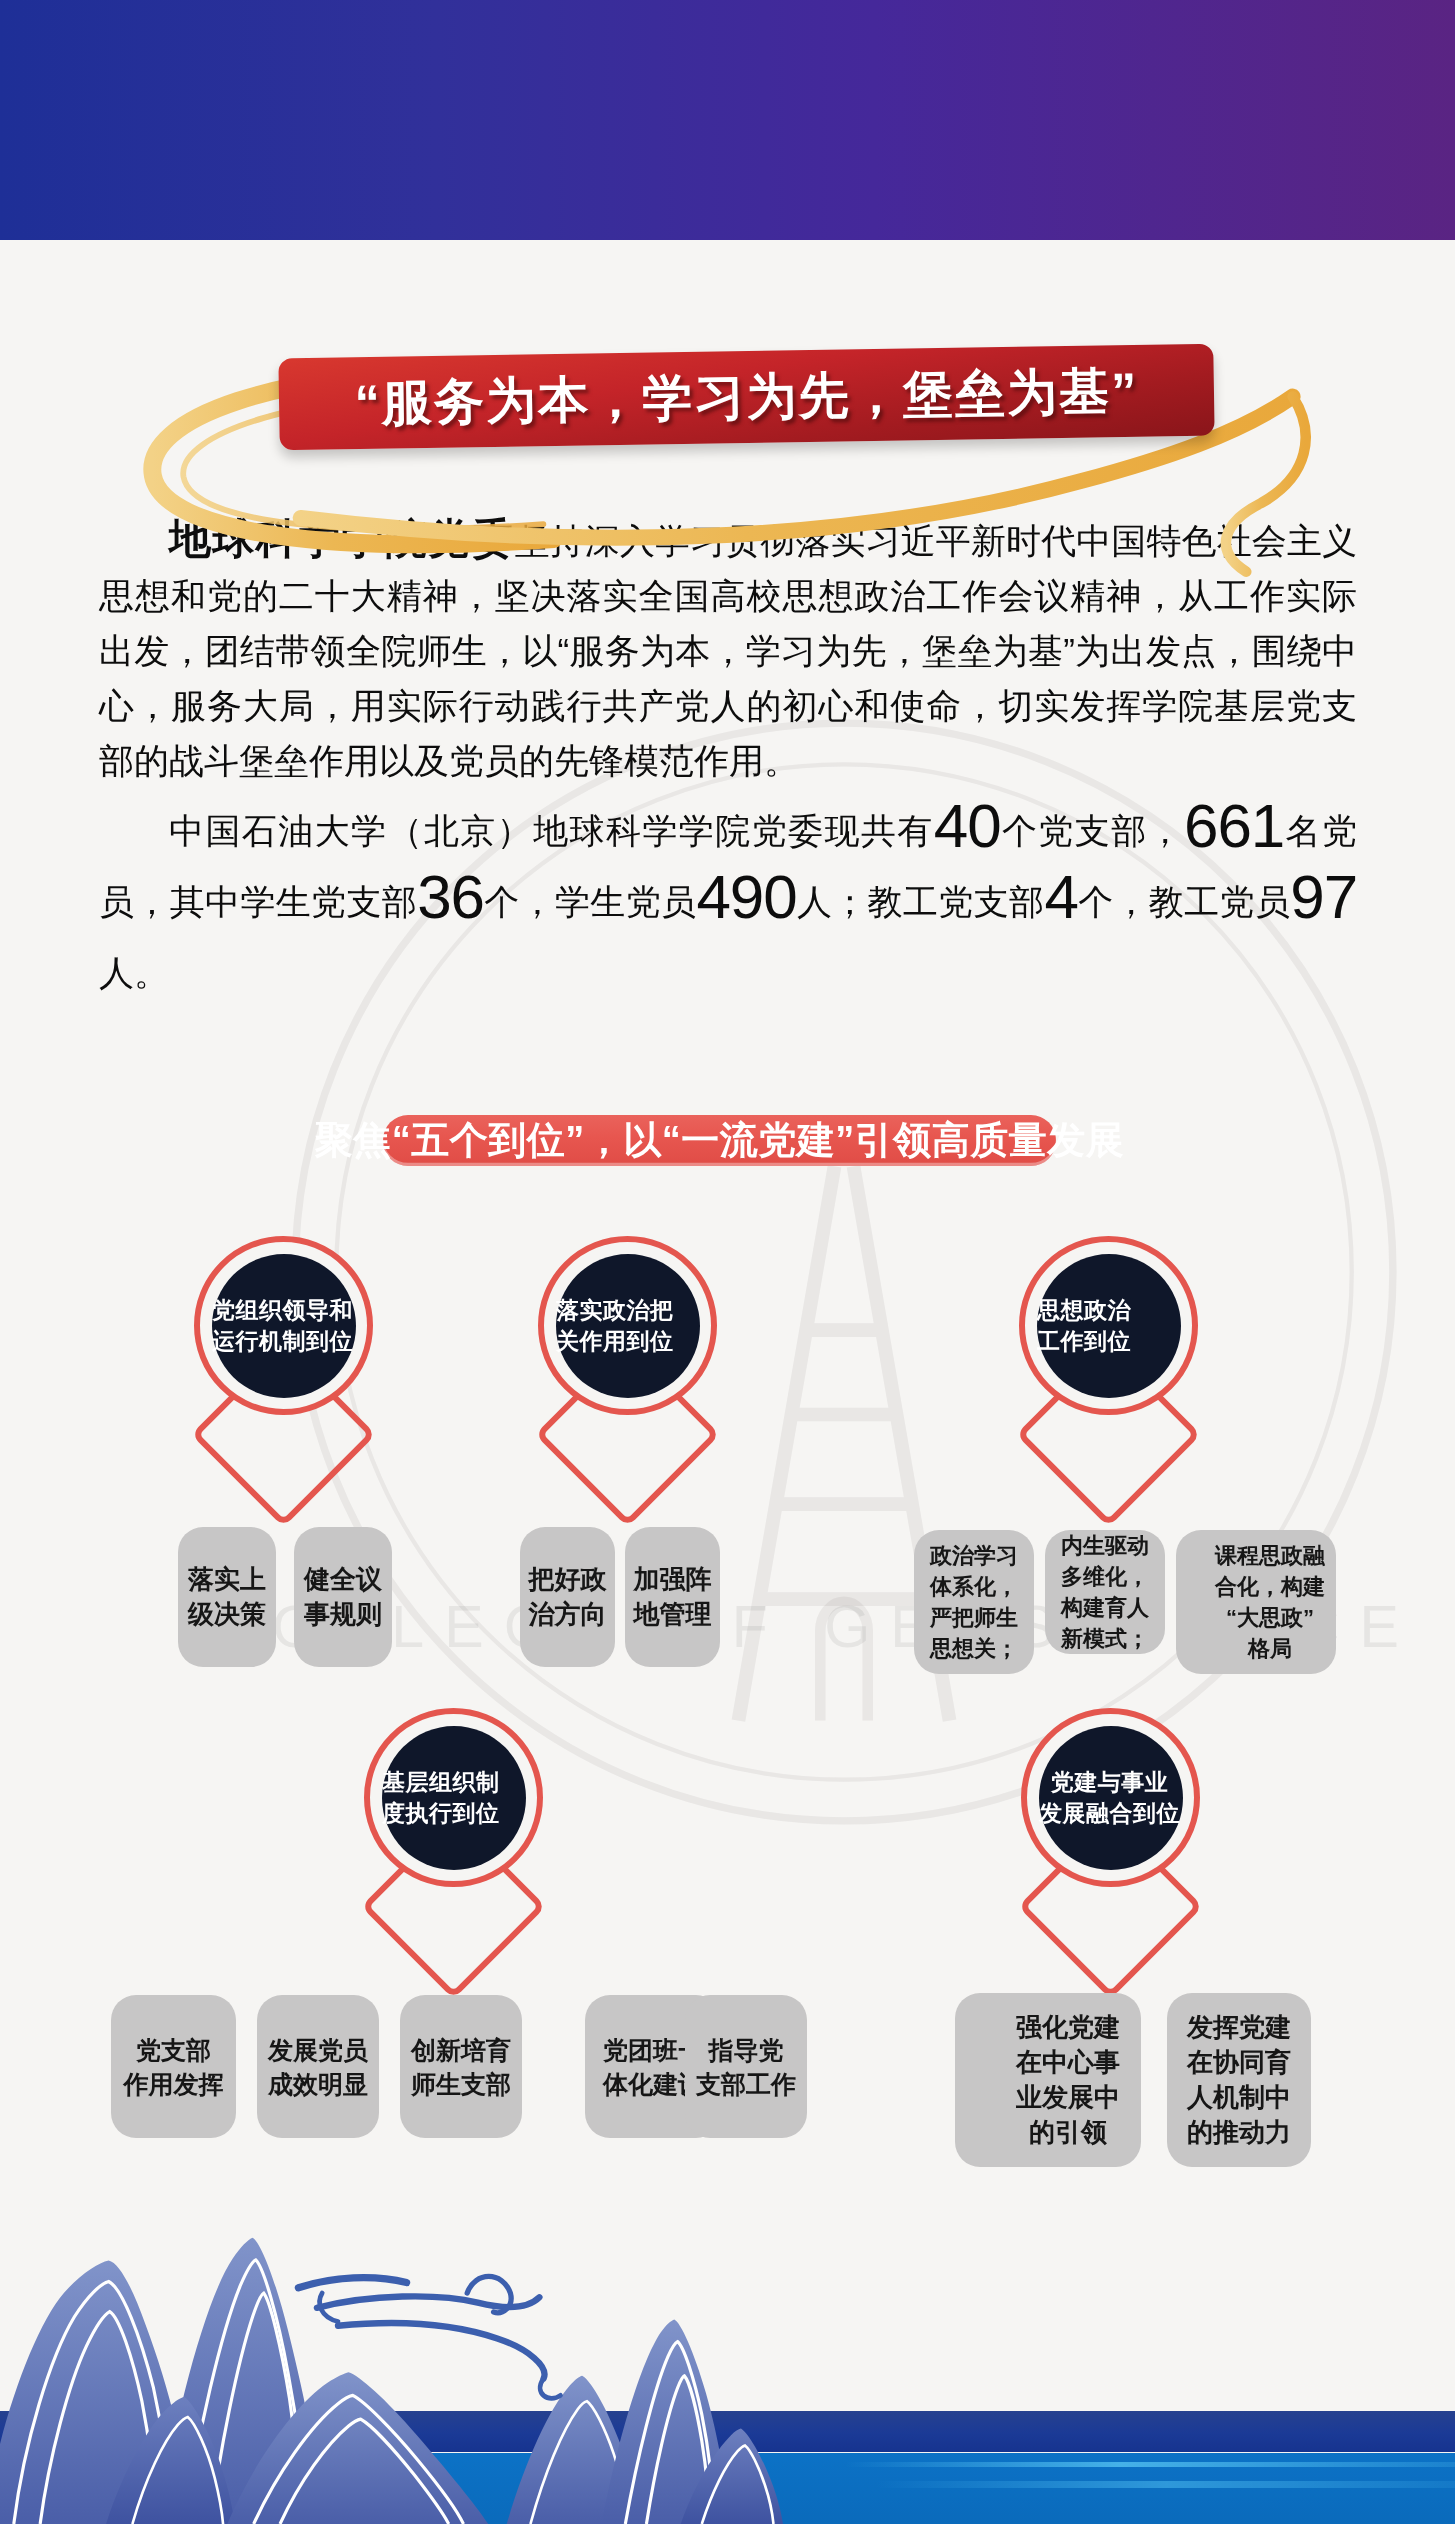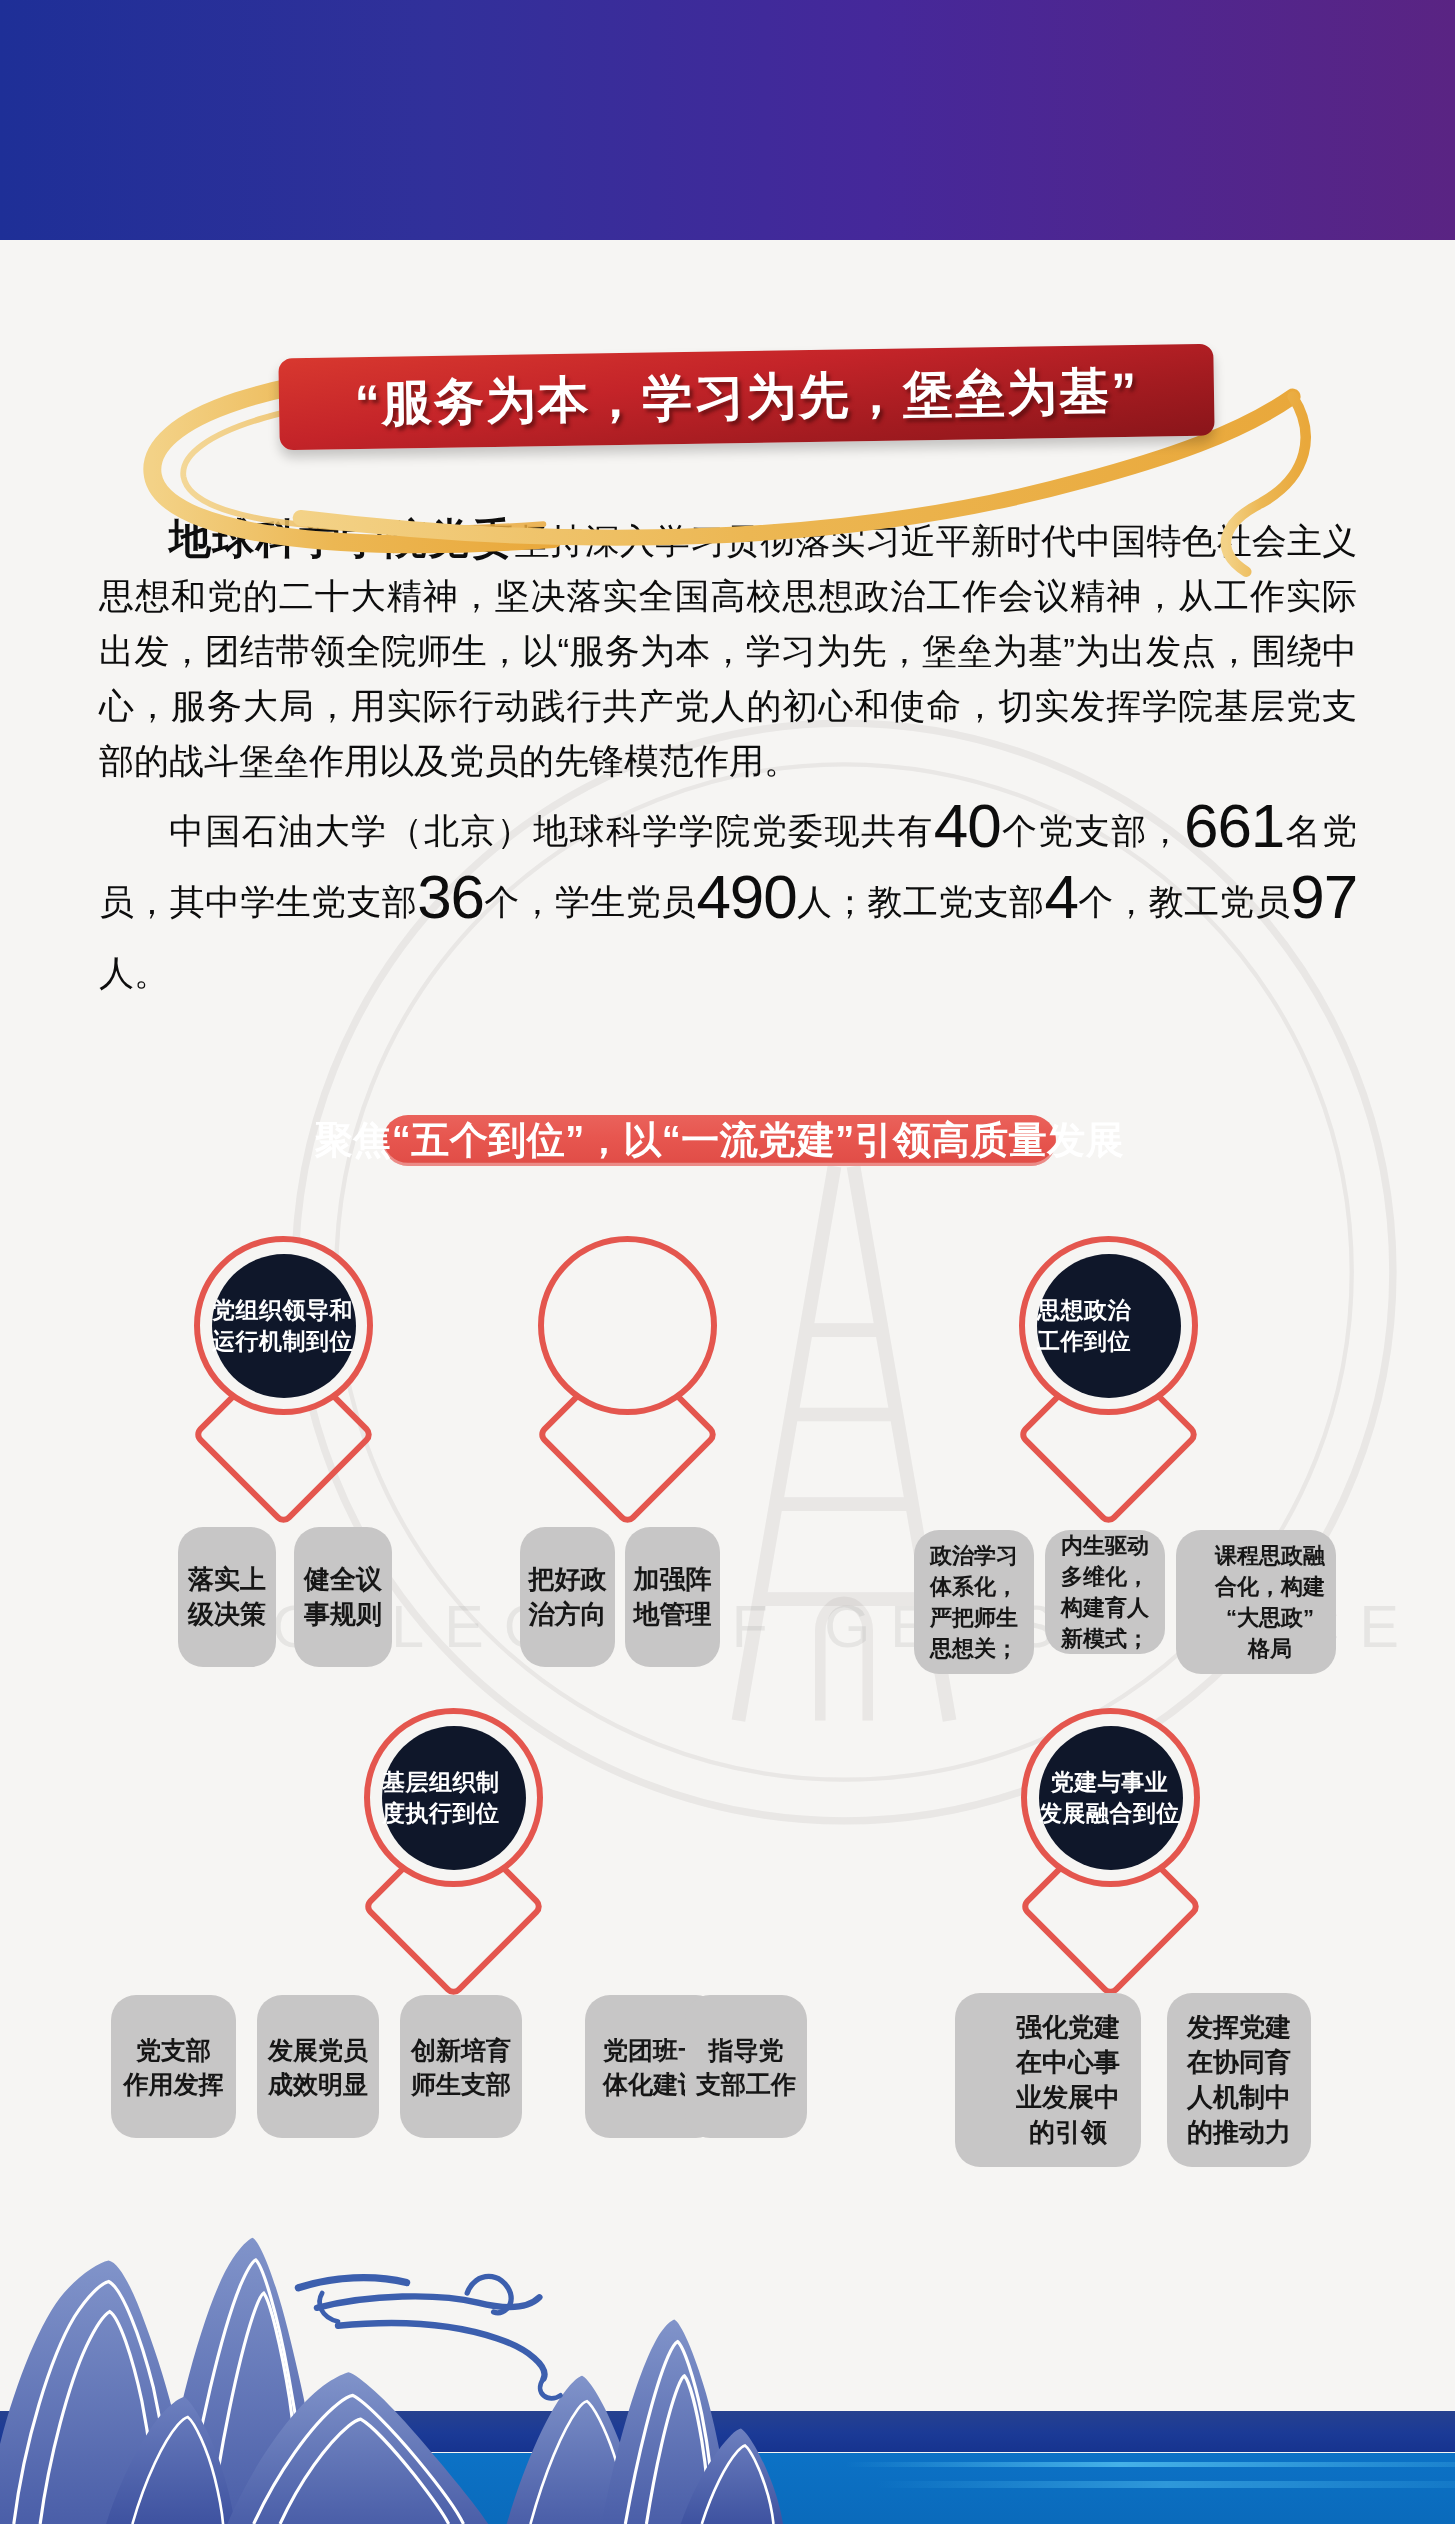--- a/index.html
+++ b/index.html
@@ -143,20 +143,24 @@
   <div class="pin-diamond"></div>
   <div class="pin-ring"></div>
   <div class="pin-circle">
       <span>党组织领导和
 运行机制到位</span>
     </div>
 </div>
 <div class="abs pin" style="left:538px;top:1236px;">
   <div class="pin-diamond"></div>
   <div class="pin-ring"></div>
+  <div class="pin-circle">
+      <span>落实政治把
+关作用到位</span>
+    </div>
 </div>
 <div class="abs pin" style="left:1019px;top:1236px;">
   <div class="pin-diamond"></div>
   <div class="pin-ring"></div>
   <div class="pin-circle">
       <span>思想政治
 工作到位</span>
     </div>
 </div>
 

